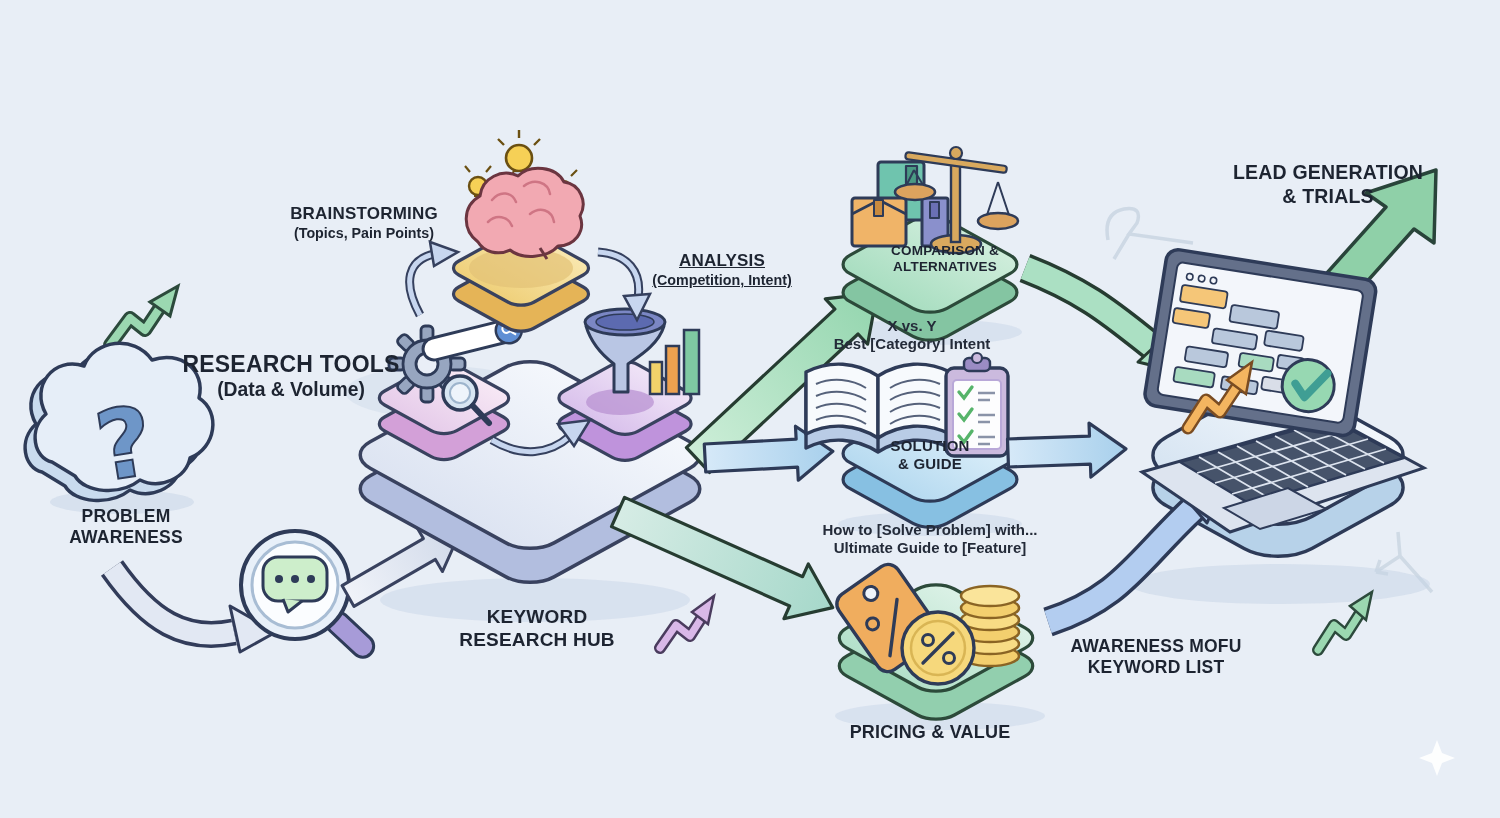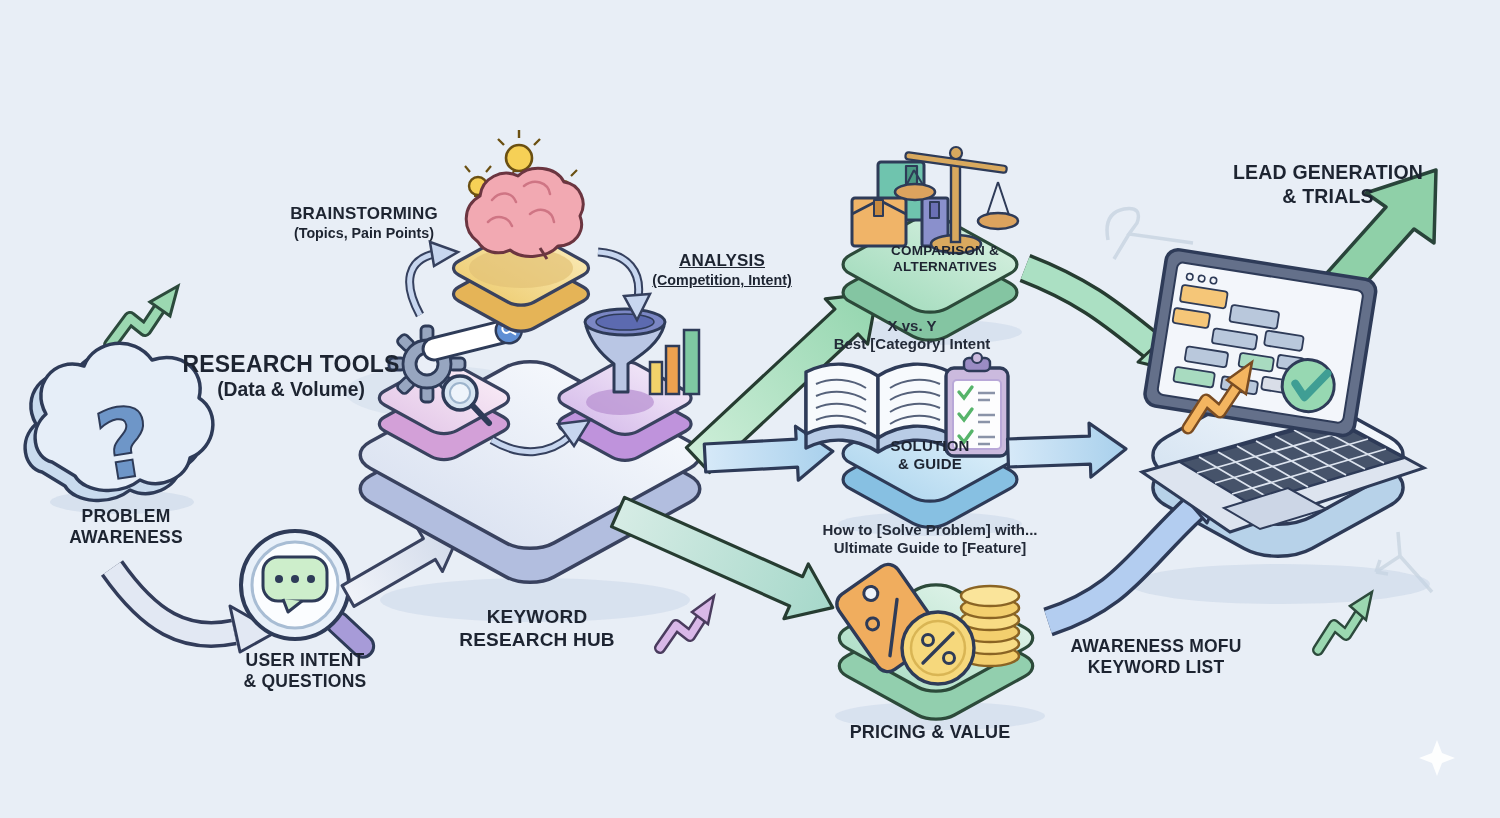--- a/index.html
+++ b/index.html
@@ -393,24 +393,20 @@
     <polygon points="1350,606 1366,620 1372,592" fill="#9bd8b1" stroke="#2c4a3c" stroke-width="2.5"></polygon>
   </g>
 </svg>
 
 
 <div class="lbl" style="left:126px;top:506px;font-size:17.5px;">
   <span class="ln">PROBLEM</span>
   <span class="ln">AWARENESS</span>
 </div>
 
-<div class="lbl" style="left:305px;top:650px;font-size:17.5px;">
-  <span class="ln">USER INTENT</span>
-  <span class="ln">&amp; QUESTIONS</span>
-</div>
 
 <div class="lbl" style="left:291px;top:350px;font-size:23px;">
   <span class="ln">RESEARCH TOOLS</span>
   <span class="sub">(Data &amp; Volume)</span>
 </div>
 
 <div class="lbl" style="left:364px;top:204px;font-size:17px;">
   <span class="ln">BRAINSTORMING</span>
   <span class="sub">(Topics, Pain Points)</span>
 </div>

